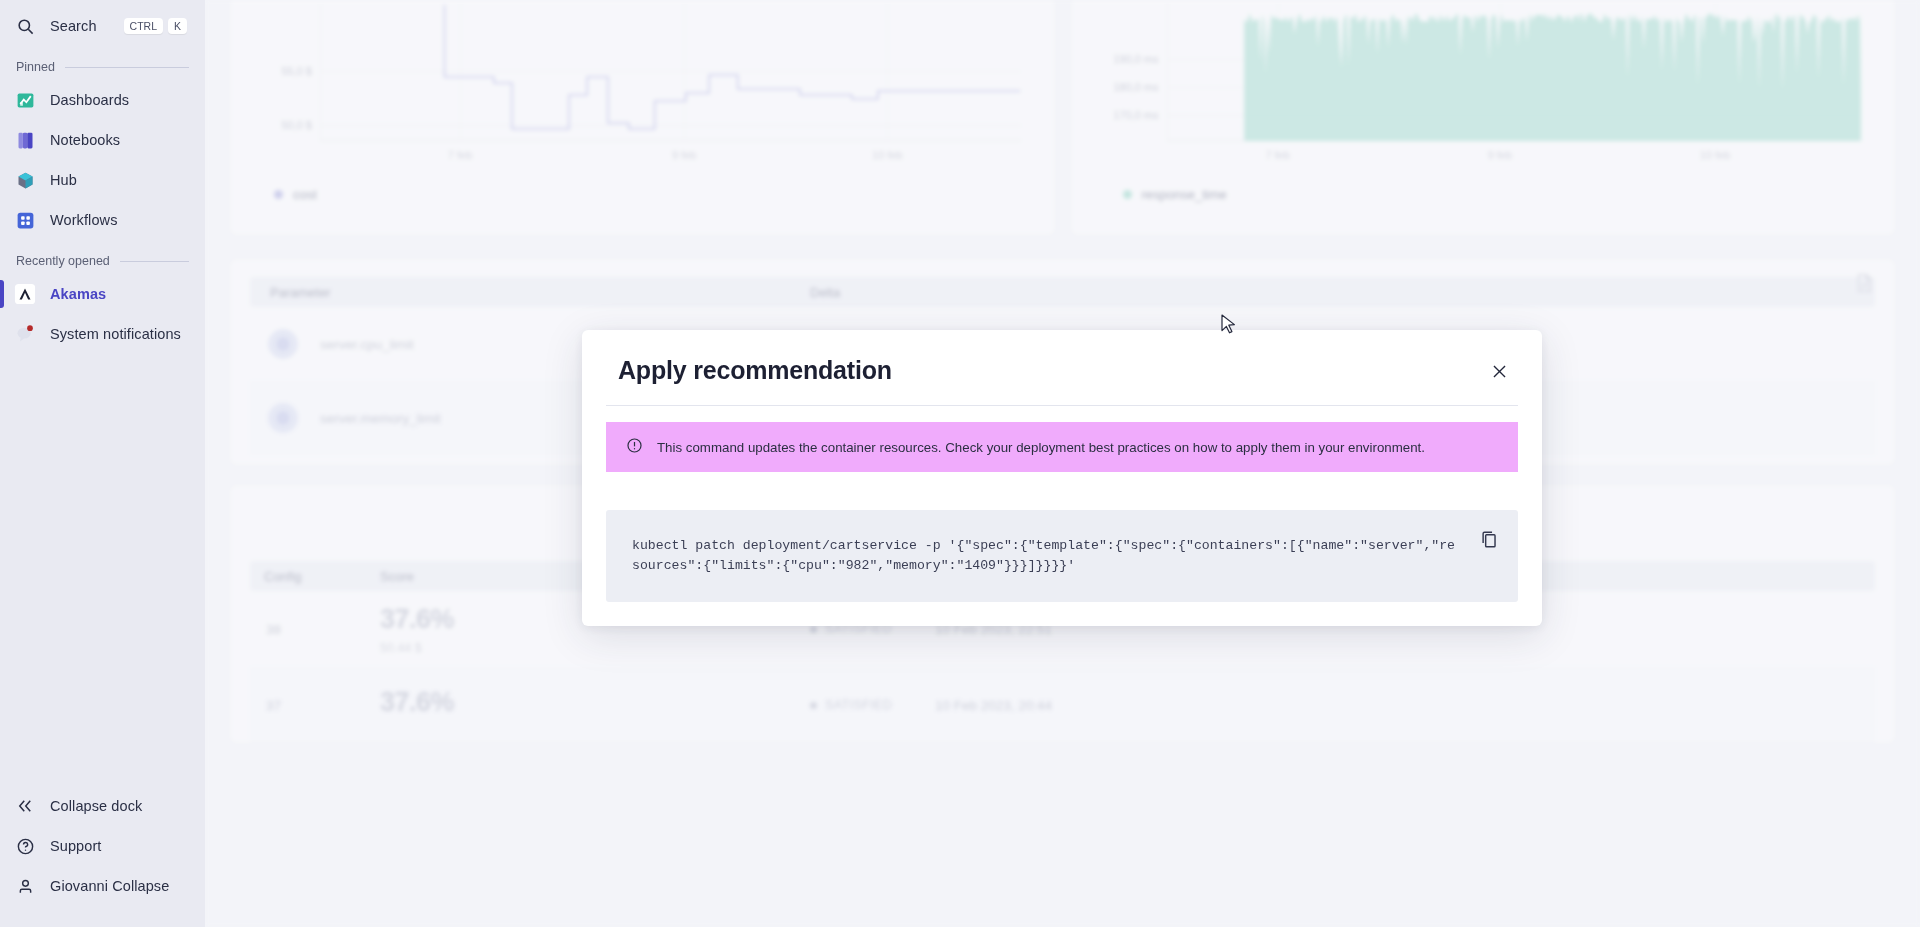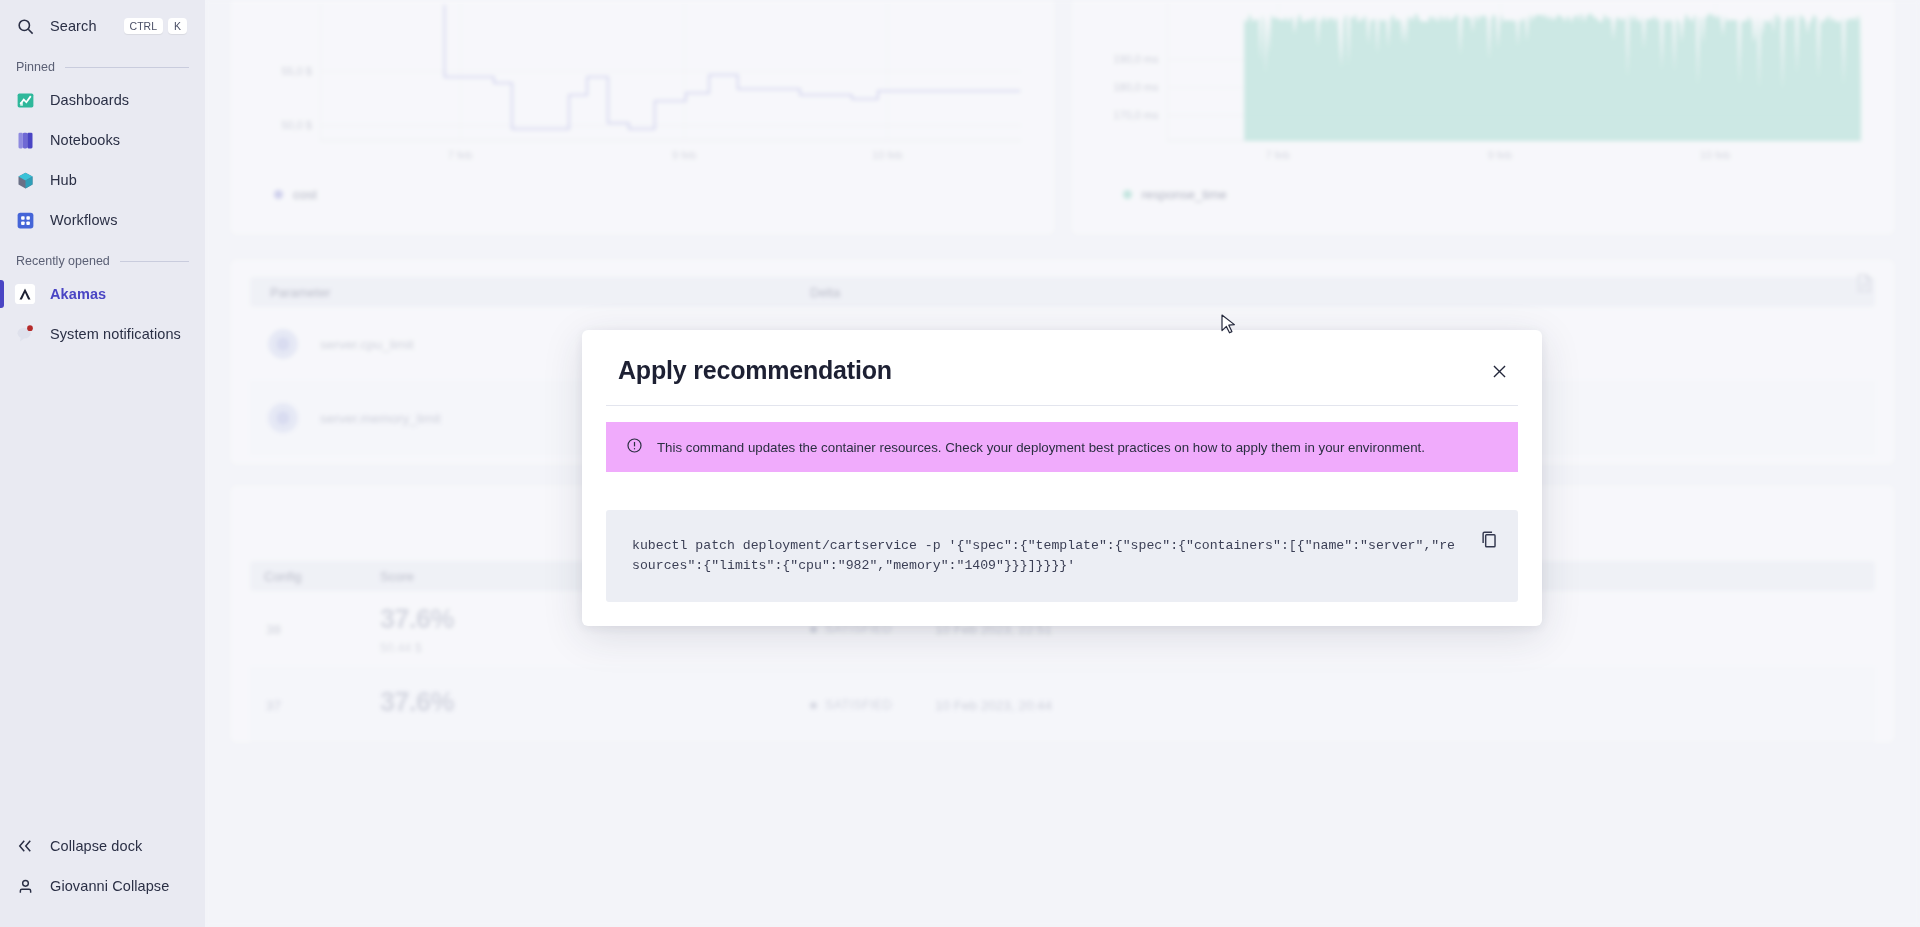--- a/index.html
+++ b/index.html
@@ -236,20 +236,30 @@
     </div>
 
     <div id="sidebar-bottom">
       <div class="nav-row">
         <span class="ico">
           <svg width="18" height="18" viewBox="0 0 24 24" fill="none" stroke="#2a2f45" stroke-width="2">
               <path d="M11 5 5 12l6 7M19 5l-6 7 6 7"></path>
             </svg>
         </span>
         <span class="lbl">Collapse dock</span>
+      </div>
+      <div class="nav-row">
+        <span class="ico">
+          <svg width="19" height="19" viewBox="0 0 24 24" fill="none" stroke="#2a2f45" stroke-width="1.8">
+              <circle cx="12" cy="12" r="9"></circle>
+              <path d="M9.5 9.5a2.6 2.6 0 1 1 3.2 2.5c-.6.2-.7.8-.7 1.3"></path>
+              <circle cx="12" cy="16.6" r=".9" fill="#2a2f45" stroke="none"></circle>
+            </svg>
+        </span>
+        <span class="lbl">Support</span>
       </div>
       <div class="nav-row">
         <span class="ico">
           <svg width="19" height="19" viewBox="0 0 24 24" fill="none" stroke="#2a2f45" stroke-width="1.8">
               <circle cx="12" cy="8" r="3.6"></circle>
               <path d="M5.5 20v-2.5a2 2 0 0 1 2-2h9a2 2 0 0 1 2 2V20"></path>
             </svg>
         </span>
         <span class="lbl">Giovanni Collapse</span>
       </div>

